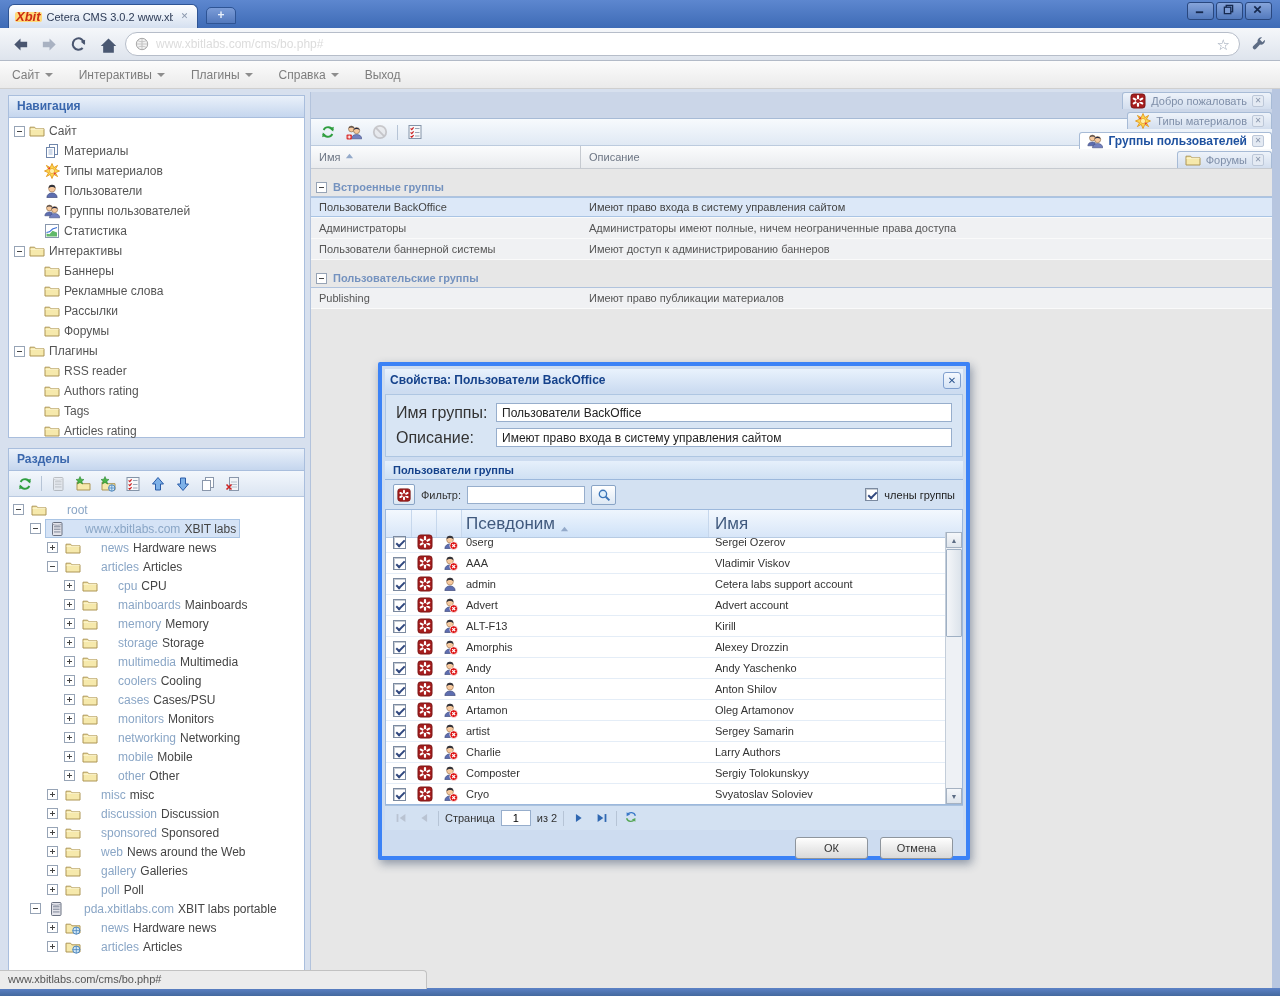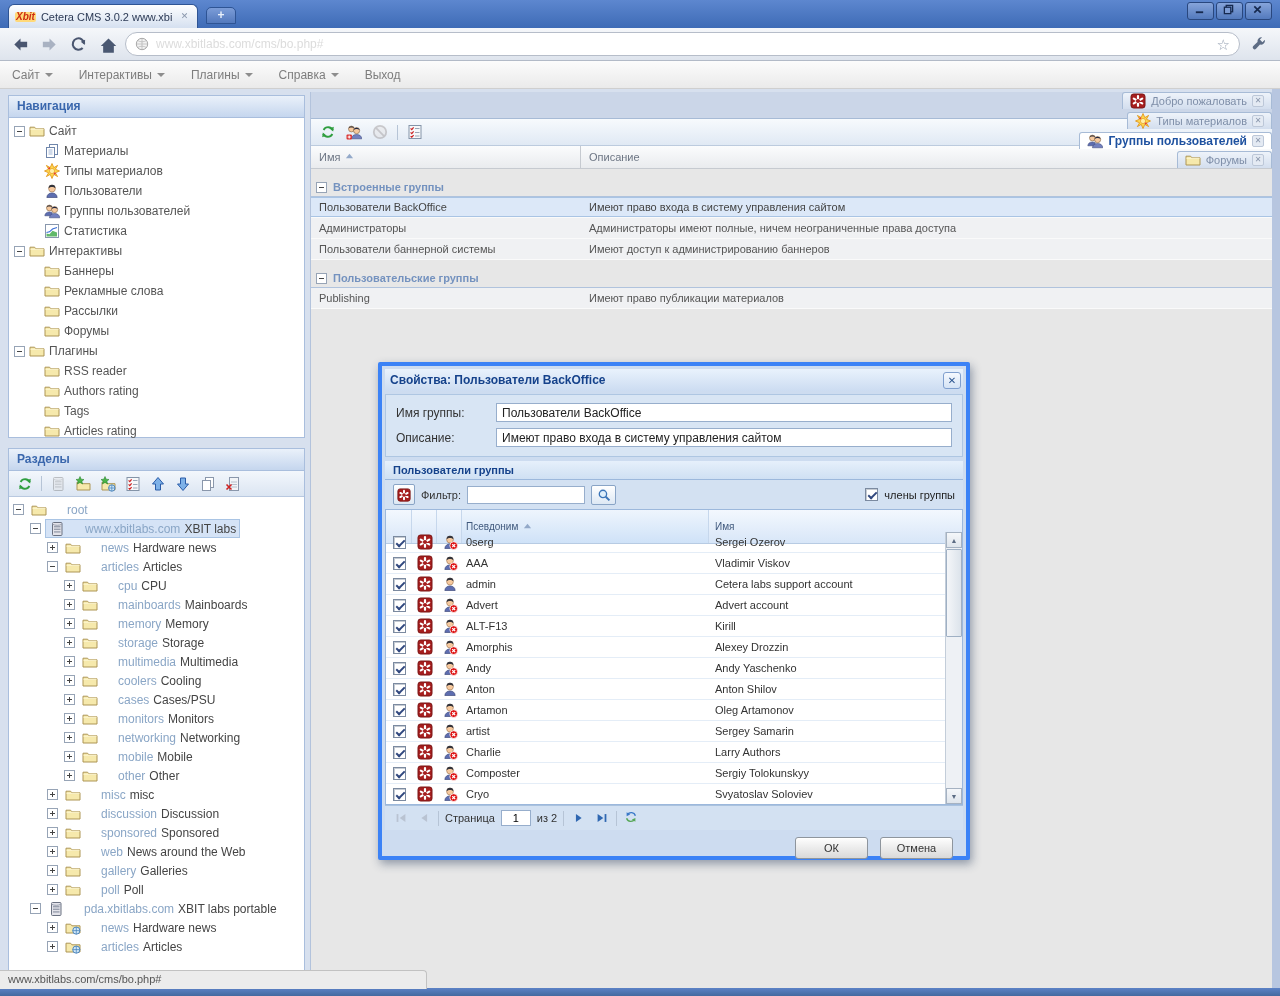--- a/index.html
+++ b/index.html
@@ -9,21 +9,21 @@
   .icon{display:inline-block;width:16px;height:16px;line-height:0;flex:0 0 auto;}
   .icon svg{width:100%;height:100%;display:block;}
   .icon.dis{opacity:.4;filter:grayscale(.9);}
   .icon.sm{width:14px;height:14px;}
 
   
   .titlebar{position:absolute;top:0;left:0;right:0;height:28px;
     background:linear-gradient(#5d87cf,#3e6bb6);}
   .btab{position:absolute;left:8px;top:4px;width:190px;height:24px;border:1px solid #2e5494;border-bottom:none;
     border-radius:6px 6px 0 0;background:linear-gradient(#fdfeff,#d5e0f0);display:flex;align-items:center;gap:5px;padding:0 6px;}
-  .btab .favicon{font-size:10px;font-weight:bold;font-style:italic;color:#cd2d12;background:#ffd97a;border-radius:2px;padding:0 1px;line-height:10px;}
+  .btab .favicon{font-size:13px;font-weight:bold;font-style:italic;color:#cd2d12;background:#ffd97a;border-radius:2px;padding:0 1px;line-height:10px;}
   .btab .tlabel{flex:1;font-size:11px;color:#2b3granite;color:#2c3a55;white-space:nowrap;overflow:hidden;}
   .btab .tclose{width:13px;height:13px;font-size:9px;line-height:13px;text-align:center;color:#8a97ac;border-radius:7px;}
   .newtab{position:absolute;left:206px;top:7px;width:30px;height:17px;background:linear-gradient(#7c9dd8,#5379bd);
     border:1px solid #2e5494;border-radius:5px 5px 0 0;color:#eaf1fb;text-align:center;line-height:15px;font-size:12px;font-weight:bold;}
   .winbtns{position:absolute;right:8px;top:2px;display:flex;gap:2px;}
   .winbtn{width:27px;height:18px;border:1px solid #29477e;border-radius:3px;background:linear-gradient(#86a4da,#537abd);
     display:flex;align-items:center;justify-content:center;}
   .winbtn svg{width:11px;height:11px;}
 
   .btoolbar{position:absolute;top:28px;left:0;right:0;height:33px;border-bottom:1px solid #b2bac7;
@@ -87,37 +87,37 @@
   
   .dialog{position:absolute;left:378px;top:362px;width:592px;height:498px;background:#cddcf0;
     border:4px solid #3b82f6;border-radius:2px;padding:3px;box-shadow:2px 4px 10px rgba(40,60,90,.45);}
   .dtitle{height:22px;display:flex;align-items:center;padding:0 2px 0 5px;color:#15428b;font-weight:bold;font-size:12px;
     background:linear-gradient(#e9f2fc,#ccdcf1);}
   .dtitle .grow1{flex:1;}
   .dclose{width:18px;height:17px;border:1px solid #7f9fce;border-radius:3px;background:linear-gradient(#f5f9fe,#d5e3f5);
     color:#2c5590;font-weight:bold;font-size:10px;line-height:15px;text-align:center;}
   .dform{margin-top:3px;border:1px solid #aec6e2;background:#d8e5f4;padding:8px 10px 3px;}
   .frow{display:flex;align-items:center;margin-bottom:6px;}
-  .frow label{width:100px;font-size:12px;color:#333;}
+  .frow label{width:100px;font-size:16px;color:#333;}
   .frow input{flex:1;height:19px;border:1px solid #97aecc;font-size:12px;padding:1px 5px;color:#222;
     font-family:"Liberation Sans",sans-serif;}
   .dsect{margin-top:4px;height:19px;padding:3px 8px 0;background:linear-gradient(#e6f0fb,#cfe0f3);
     border-bottom:1px solid #9cb8dc;color:#15428b;font-weight:bold;font-size:11px;}
   .dfilter{height:29px;background:#d3e1f2;display:flex;align-items:center;gap:6px;padding:0 8px;}
   .gearbtn{width:22px;height:21px;border:1px solid #89a4c6;border-radius:2px;background:linear-gradient(#ffffff,#dde8f4);
     display:flex;align-items:center;justify-content:center;}
   .dfilter .flabel{font-size:11px;color:#333;}
   .dfilter input{width:118px;height:18px;border:1px solid #97aecc;font-size:11px;padding:1px 4px;}
   .searchbtn{width:25px;height:20px;border:1px solid #89a4c6;border-radius:2px;background:linear-gradient(#ffffff,#dde8f4);
     display:flex;align-items:center;justify-content:center;}
   .grow1{flex:1;}
   .cblabel{font-size:11px;color:#222;}
   .utable{position:relative;height:296px;border:1px solid #9cb8dc;background:#fff;overflow:hidden;}
-  .uhead{height:34px;display:flex;background:linear-gradient(#f3f8fe,#d8e6f8);border-bottom:1px solid #b7cbe3;
-    font-size:10px;color:#40597d;}
+  .uhead{height:28px;display:flex;background:linear-gradient(#f3f8fe,#d8e6f8);border-bottom:1px solid #b7cbe3;
+    font-size:17px;color:#40597d;}
   .uhead .hc{border-right:1px solid #c6d7ec;height:100%;}
   .uhead .hc1{width:26px;} .uhead .hc2{width:25px;} .uhead .hc3{width:25px;}
   .uhead .hc4{width:247px;display:flex;align-items:center;gap:5px;padding-left:4px;background:linear-gradient(#eef5fd,#cfe2f8);}
   .uhead .hc5{flex:1;display:flex;align-items:center;padding-left:6px;border-right:none;}
   .uhead .hsb{width:17px;}
   .ubody{position:absolute;top:22px;left:0;right:17px;bottom:0;overflow:hidden;}
   .urow{height:21px;display:flex;align-items:center;border-bottom:1px solid #e4edf7;font-size:11px;color:#333;}
   .urow .uc1{width:26px;display:flex;justify-content:center;}
   .urow .uc2{width:25px;display:flex;justify-content:center;}
   .urow .uc3{width:25px;display:flex;justify-content:center;}

